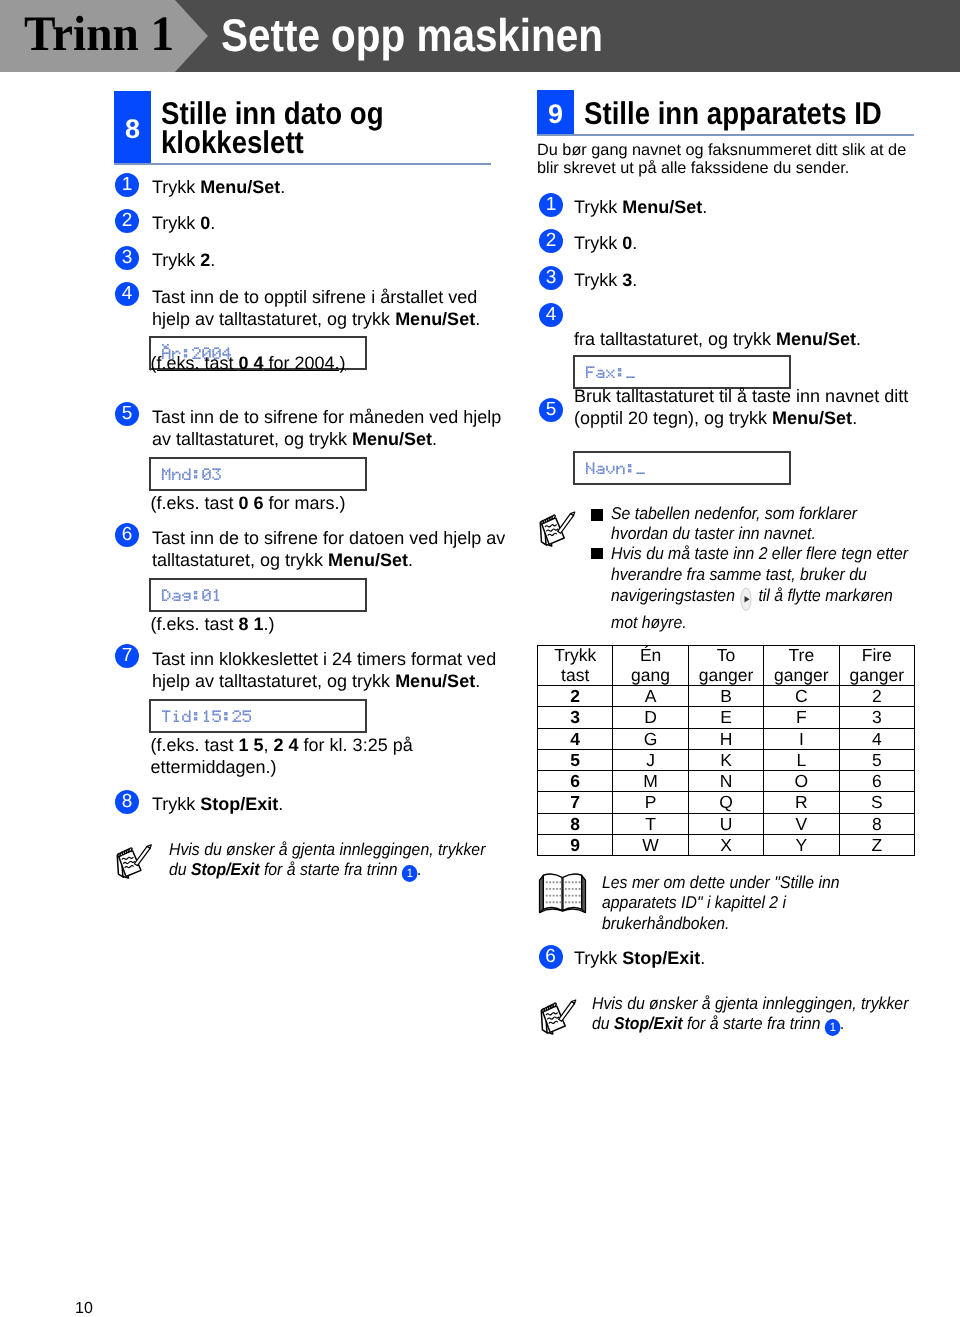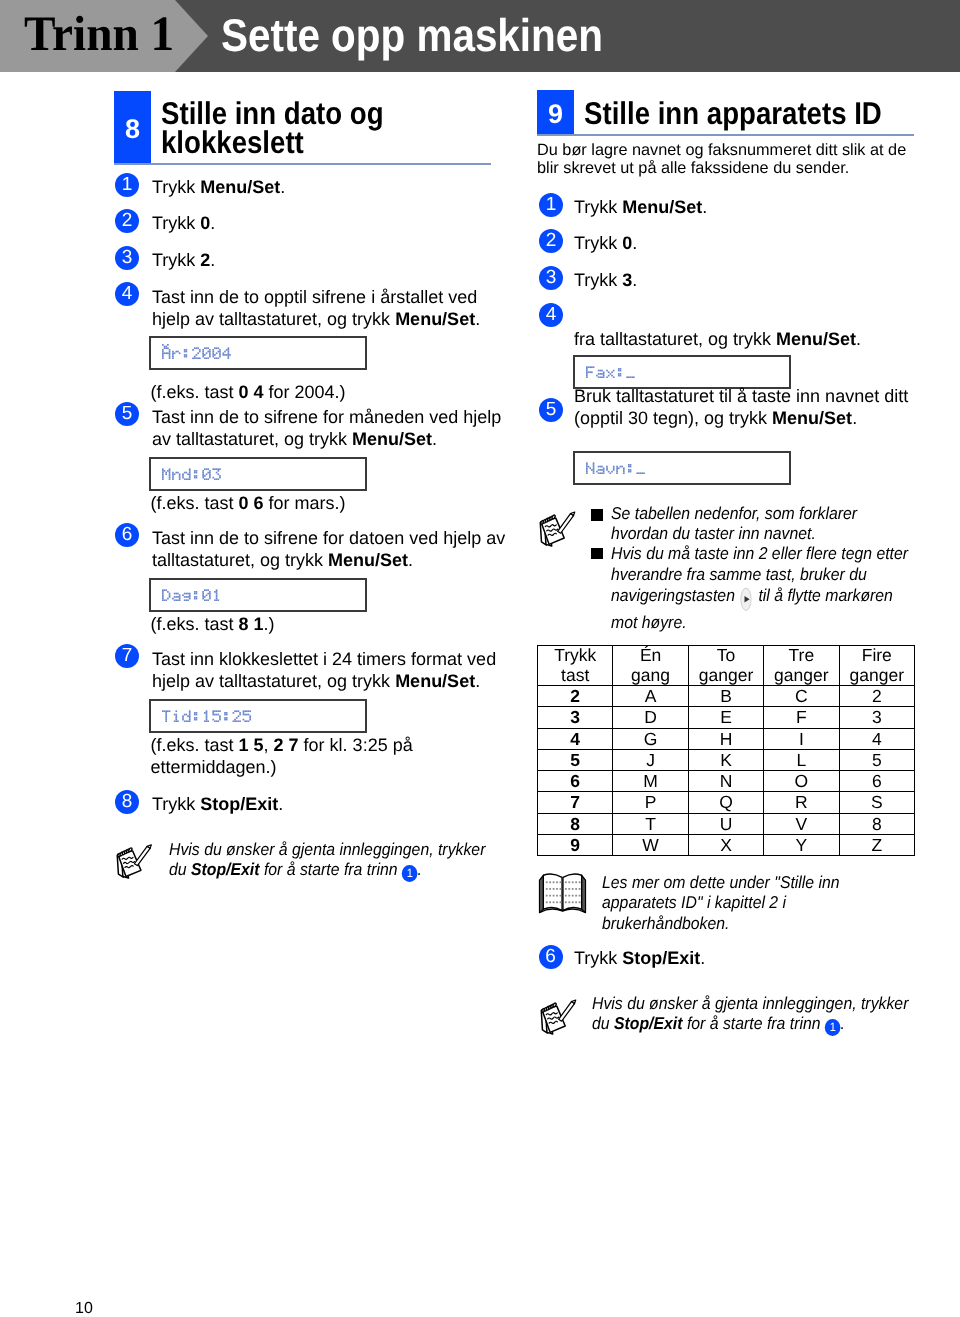--- a/index.html
+++ b/index.html
@@ -192,21 +192,21 @@
         <rect x="65.52" y="8.4" width="1.68" height="1.68" fill="#6a86cc"></rect>
         <rect x="60.48" y="10.08" width="1.68" height="1.68" fill="#6a86cc"></rect>
         <rect x="62.16" y="10.08" width="1.68" height="1.68" fill="#6a86cc"></rect>
         <rect x="63.839999999999996" y="10.08" width="1.68" height="1.68" fill="#6a86cc"></rect>
         <rect x="65.52" y="10.08" width="1.68" height="1.68" fill="#6a86cc"></rect>
         <rect x="67.2" y="10.08" width="1.68" height="1.68" fill="#6a86cc"></rect>
         <rect x="65.52" y="11.76" width="1.68" height="1.68" fill="#6a86cc"></rect>
         <rect x="65.52" y="13.44" width="1.68" height="1.68" fill="#6a86cc"></rect>
       </svg></div>
 </div>
-<div class="btxt" style="left:150.5px;top:381px;width:340px;">
+<div class="btxt" style="left:150.5px;top:352px;width:340px;text-decoration:underline;">
   <span>(f.eks. tast </span><b>0 4</b><span> for 2004.)</span>
 </div>
 
 <div class="circ" style="left:115px;top:402px;">5</div>
 <div class="btxt" style="left:152px;top:406px;width:345px;">
   <span>Tast inn de to sifrene for måneden ved hjelp</span><br>
   <span>av talltastaturet, og trykk </span><b>Menu/Set</b><span>.</span>
 </div>
 <div class="lcd" style="left:149px;top:457px;width:214px;height:30px;">
   <div class="lcdtext"><svg width="60.48" height="15.12">
@@ -510,40 +510,40 @@
         <rect x="87.36" y="8.4" width="1.68" height="1.68" fill="#6a86cc"></rect>
         <rect x="87.36" y="10.08" width="1.68" height="1.68" fill="#6a86cc"></rect>
         <rect x="80.64" y="11.76" width="1.68" height="1.68" fill="#6a86cc"></rect>
         <rect x="87.36" y="11.76" width="1.68" height="1.68" fill="#6a86cc"></rect>
         <rect x="82.32" y="13.44" width="1.68" height="1.68" fill="#6a86cc"></rect>
         <rect x="84" y="13.44" width="1.68" height="1.68" fill="#6a86cc"></rect>
         <rect x="85.67999999999999" y="13.44" width="1.68" height="1.68" fill="#6a86cc"></rect>
       </svg></div>
 </div>
 <div class="btxt" style="left:150.5px;top:734px;width:345px;">
-  <span>(f.eks. tast </span><b>1 5</b><span>, </span><b>2 7</b><span> for kl. 3:25 på</span><br>
+  <span>(f.eks. tast </span><b>1 5</b><span>, </span><b>2 4</b><span> for kl. 3:25 på</span><br>
   <span>ettermiddagen.)</span>
 </div>
 
 <div class="circ" style="left:115px;top:790px;">8</div>
 <div class="btxt" style="left:152px;top:793px;width:330px;">
   <span>Trykk </span><b>Stop/Exit</b><span>.</span>
 </div>
 
 <div class="note" style="left:169px;top:838.5px;width:340px;">
   <span>Hvis du ønsker å gjenta innleggingen, trykker</span><br>
   <span>du </span><b>Stop/Exit</b><span> for å starte fra trinn </span><span class="inline-circ">1</span><span>.</span>
 </div>
 
 <div class="sec-num" style="left:537px;top:90px;width:37px;height:45px;line-height:49px;">9</div>
 <div class="sec-title" style="left:584px;top:99px;">Stille inn apparatets ID</div>
 <div class="sec-rule" style="left:537px;top:134px;width:377px;"></div>
 
 <div class="btxt" style="left:537px;top:140.7px;line-height:18.8px;font-size:16.3px;">
-  <span>Du bør lagre navnet og faksnummeret ditt slik at de</span><br>
+  <span>Du bør gang navnet og faksnummeret ditt slik at de</span><br>
   <span>blir skrevet ut på alle fakssidene du sender.</span>
 </div>
 
 <div class="circ" style="left:539px;top:193px;">1</div>
 <div class="btxt" style="left:574px;top:196px;">
   <span>Trykk </span><b>Menu/Set</b><span>.</span>
 </div>
 
 <div class="circ" style="left:539px;top:229px;">2</div>
 <div class="btxt" style="left:574px;top:232px;">
@@ -611,21 +611,21 @@
         <rect x="42" y="13.44" width="1.68" height="1.68" fill="#6a86cc"></rect>
         <rect x="43.68" y="13.44" width="1.68" height="1.68" fill="#6a86cc"></rect>
         <rect x="45.36" y="13.44" width="1.68" height="1.68" fill="#6a86cc"></rect>
         <rect x="47.04" y="13.44" width="1.68" height="1.68" fill="#6a86cc"></rect>
       </svg></div>
 </div>
 
 <div class="circ" style="left:539px;top:398px;">5</div>
 <div class="btxt" style="left:574px;top:385px;">
   <span>Bruk talltastaturet til å taste inn navnet ditt</span><br>
-  <span>(opptil 30 tegn), og trykk </span><b>Menu/Set</b><span>.</span>
+  <span>(opptil 20 tegn), og trykk </span><b>Menu/Set</b><span>.</span>
 </div>
 <div class="lcd" style="left:573px;top:451px;width:214px;height:30px;">
   <div class="lcdtext"><svg width="60.48" height="15.12">
         <rect x="0" y="3.36" width="1.68" height="1.68" fill="#6a86cc"></rect>
         <rect x="6.72" y="3.36" width="1.68" height="1.68" fill="#6a86cc"></rect>
         <rect x="0" y="5.04" width="1.68" height="1.68" fill="#6a86cc"></rect>
         <rect x="6.72" y="5.04" width="1.68" height="1.68" fill="#6a86cc"></rect>
         <rect x="0" y="6.72" width="1.68" height="1.68" fill="#6a86cc"></rect>
         <rect x="1.68" y="6.72" width="1.68" height="1.68" fill="#6a86cc"></rect>
         <rect x="6.72" y="6.72" width="1.68" height="1.68" fill="#6a86cc"></rect>

